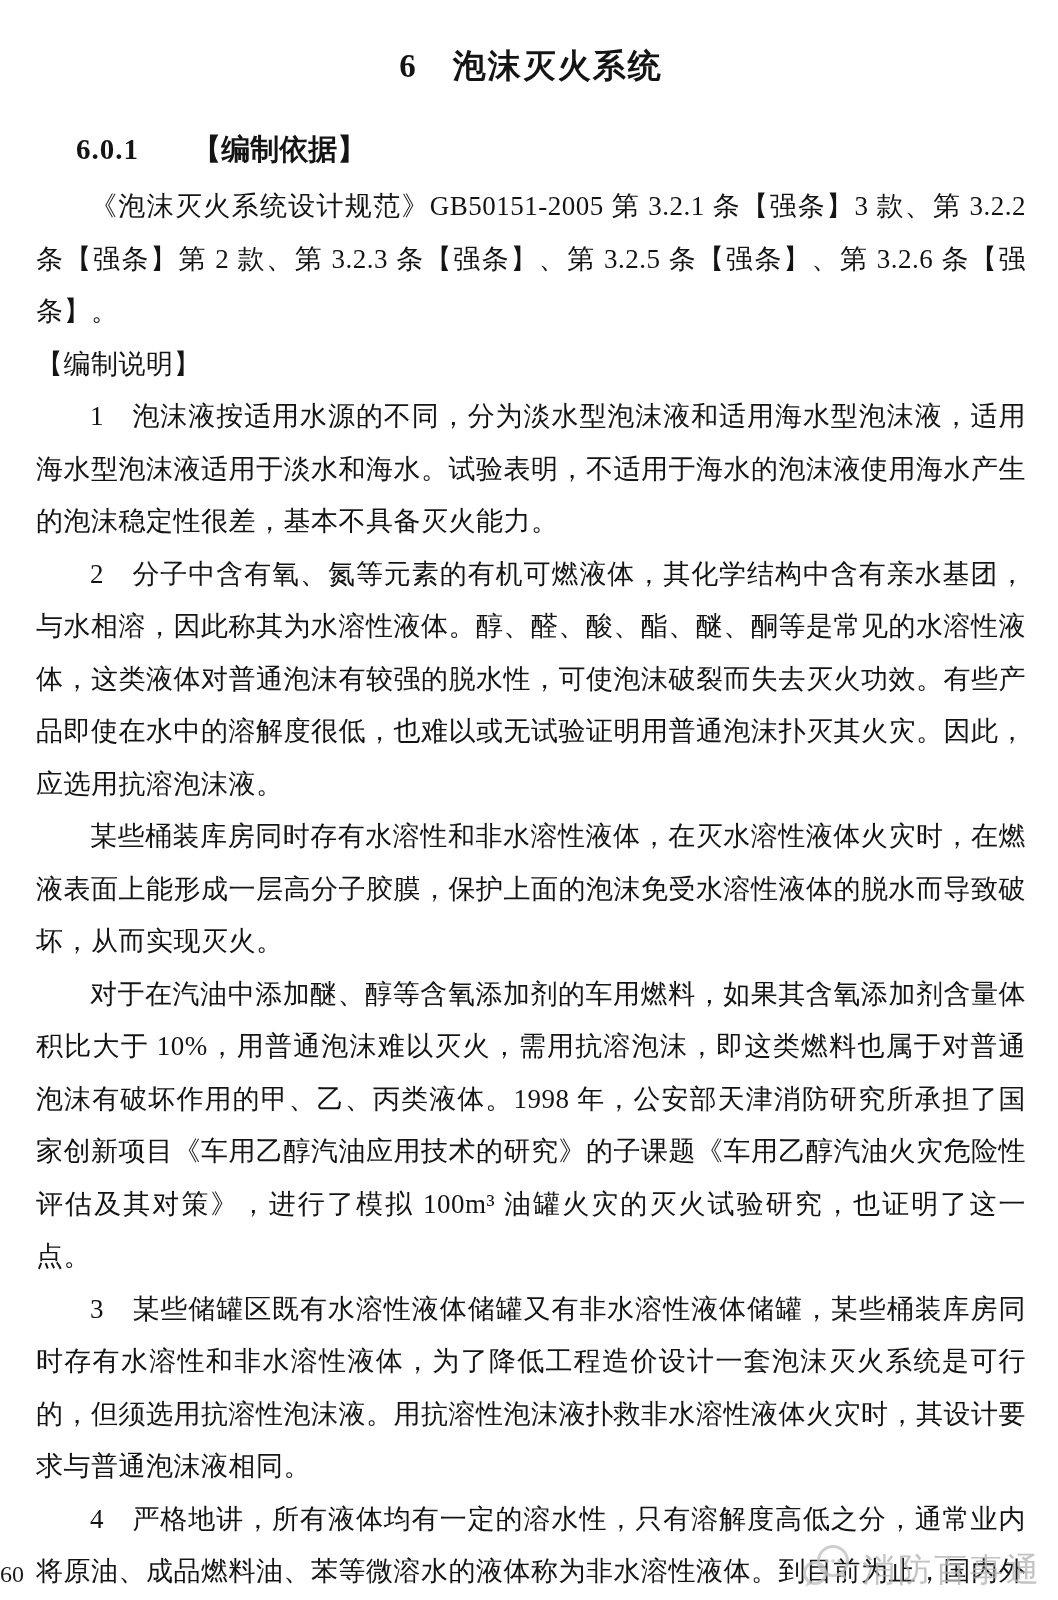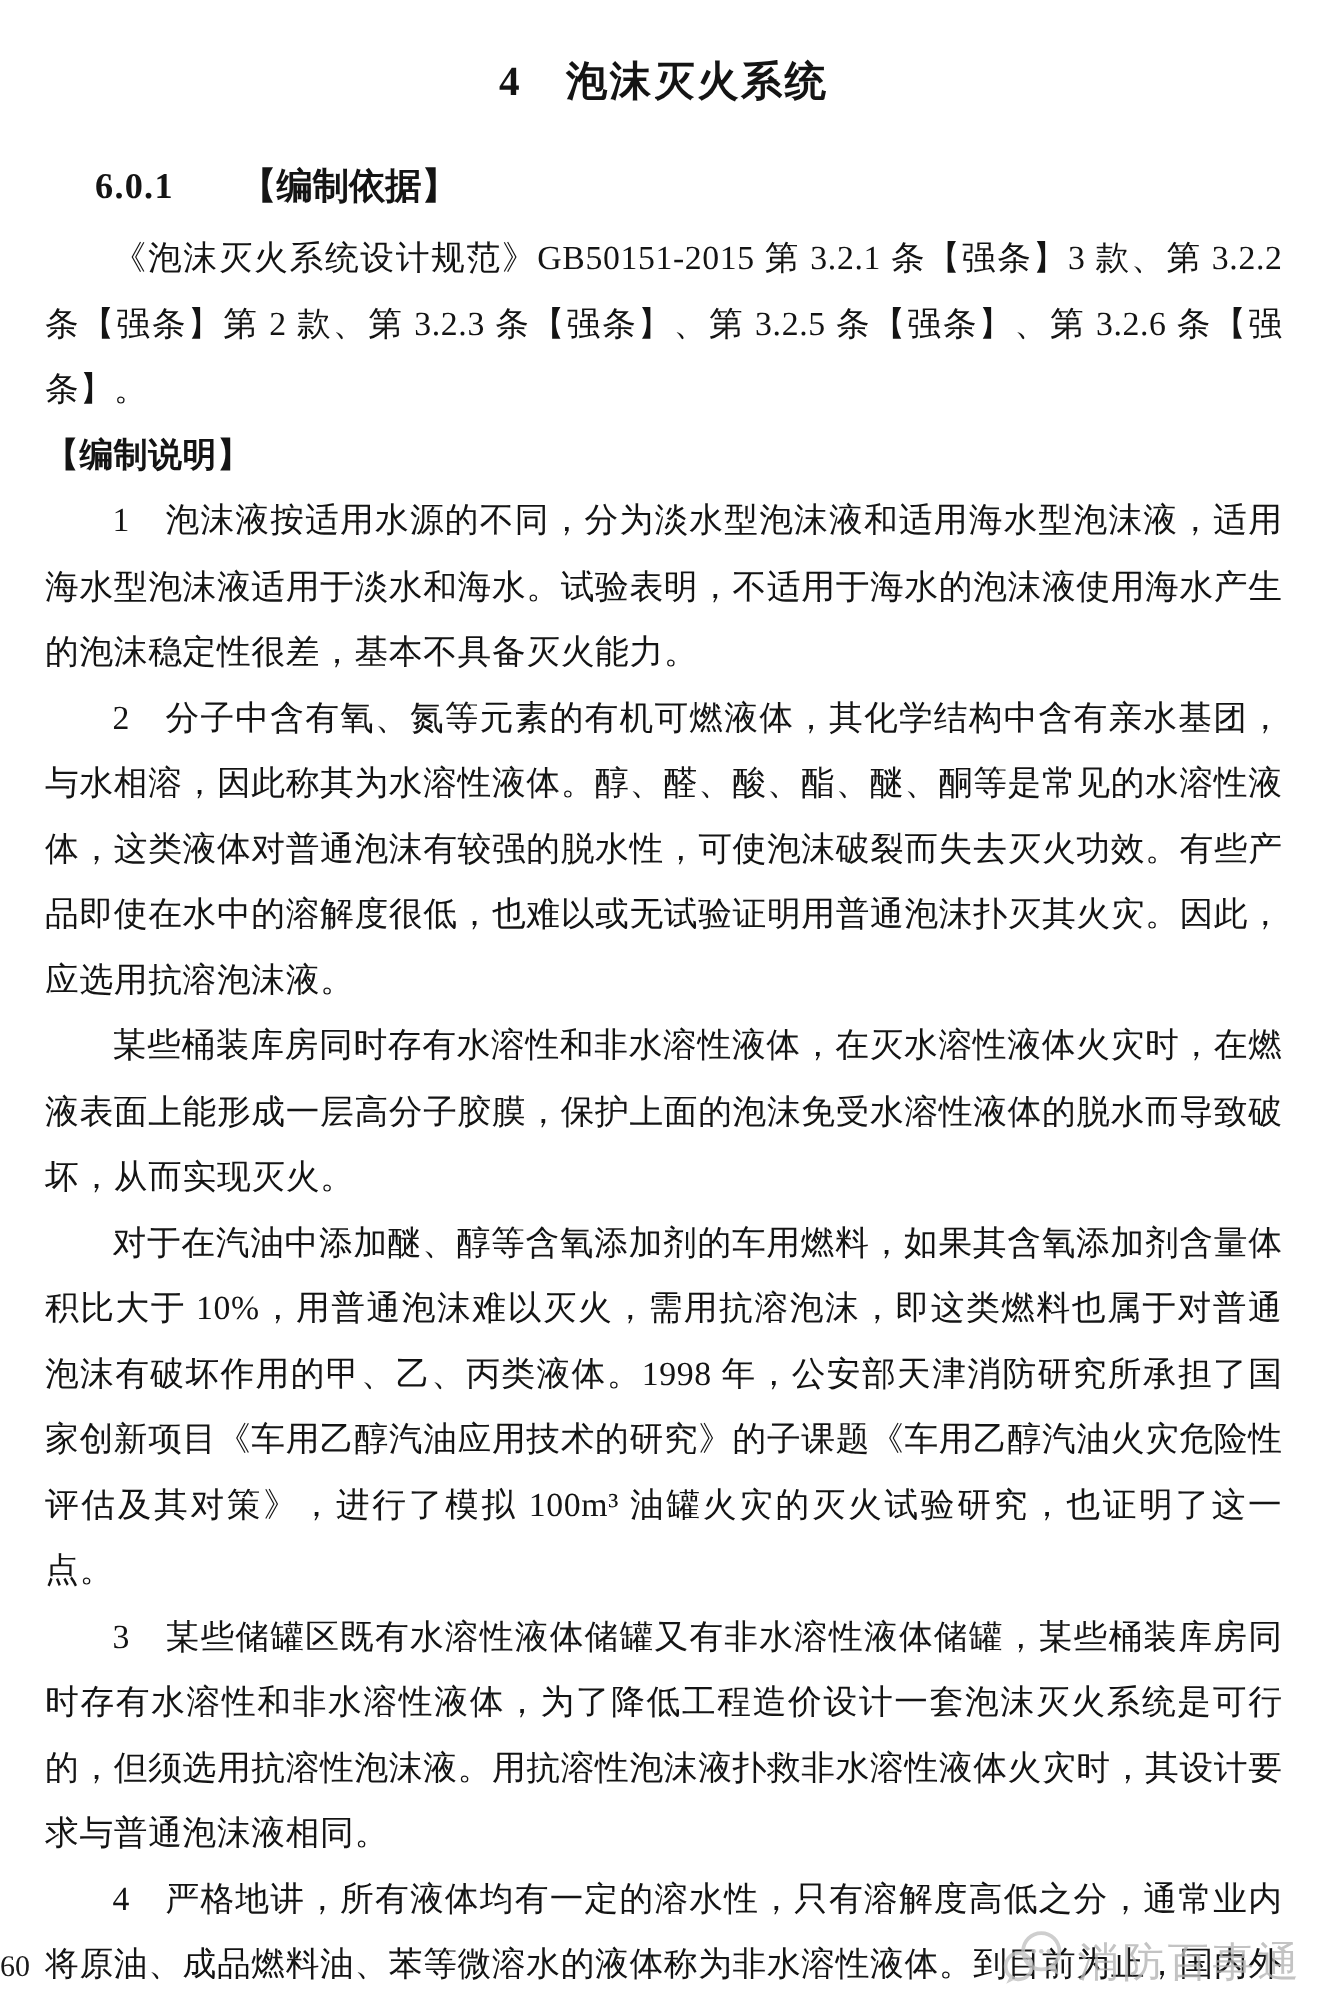--- a/index.html
+++ b/index.html
@@ -33,21 +33,21 @@
     margin-left: 40px;
   }
   .section-heading .sec-num { margin-right: 46px; letter-spacing: 1px; }
   p.body {
     font-size: 27px;
     line-height: 52.5px;
     text-align: justify;
     letter-spacing: 0.5px;
   }
   p.indent { text-indent: 2em; }
-  p.heading-line { font-weight: bold; }
+  p.heading-line { font-weight: normal; }
   .page-number {
     position: absolute;
     bottom: 12px;
     left: 0;
     right: 0;
     text-align: left;
     font-size: 24px;
     color: #1a1a1a;
   }
   .watermark {
@@ -66,28 +66,28 @@
     pointer-events: none;
   }
   .watermark svg { flex: 0 0 auto; }
 </style>
 </head>
 <body>
 
 <div class="page">
   <div class="content">
 
-    <h1 class="doc-title">4　泡沫灭火系统</h1>
+    <h1 class="doc-title">6　泡沫灭火系统</h1>
 
     <div class="section-heading">
       <span class="sec-num">6.0.1</span>
       <span class="sec-label">【编制依据】</span>
     </div>
 
-    <p class="body indent">《泡沫灭火系统设计规范》GB50151-2015 第 3.2.1 条【强条】3 款、第 3.2.2 条【强条】第 2 款、第 3.2.3 条【强条】、第 3.2.5 条【强条】、第 3.2.6 条【强条】。</p>
+    <p class="body indent">《泡沫灭火系统设计规范》GB50151-2005 第 3.2.1 条【强条】3 款、第 3.2.2 条【强条】第 2 款、第 3.2.3 条【强条】、第 3.2.5 条【强条】、第 3.2.6 条【强条】。</p>
 
     <p class="body heading-line">【编制说明】</p>
 
 
     <p class="body indent">1　泡沫液按适用水源的不同，分为淡水型泡沫液和适用海水型泡沫液，适用海水型泡沫液适用于淡水和海水。试验表明，不适用于海水的泡沫液使用海水产生的泡沫稳定性很差，基本不具备灭火能力。</p>
 
     <p class="body indent">2　分子中含有氧、氮等元素的有机可燃液体，其化学结构中含有亲水基团，与水相溶，因此称其为水溶性液体。醇、醛、酸、酯、醚、酮等是常见的水溶性液体，这类液体对普通泡沫有较强的脱水性，可使泡沫破裂而失去灭火功效。有些产品即使在水中的溶解度很低，也难以或无试验证明用普通泡沫扑灭其火灾。因此，应选用抗溶泡沫液。</p>
 
     <p class="body indent">某些桶装库房同时存有水溶性和非水溶性液体，在灭水溶性液体火灾时，在燃液表面上能形成一层高分子胶膜，保护上面的泡沫免受水溶性液体的脱水而导致破坏，从而实现灭火。</p>
 

